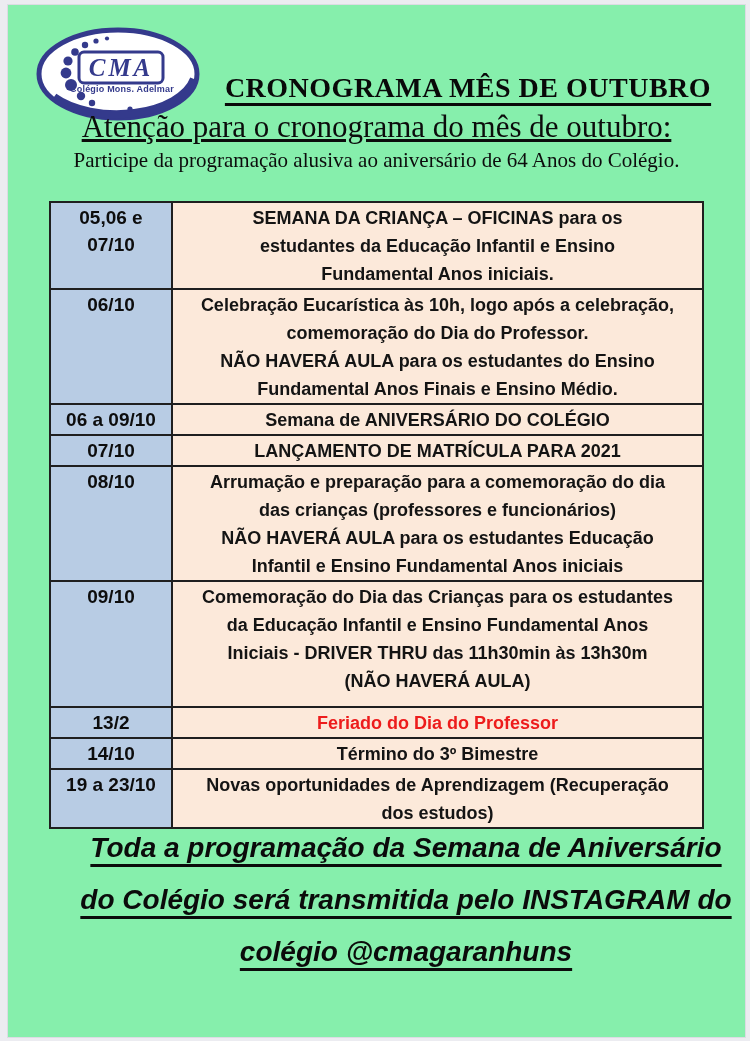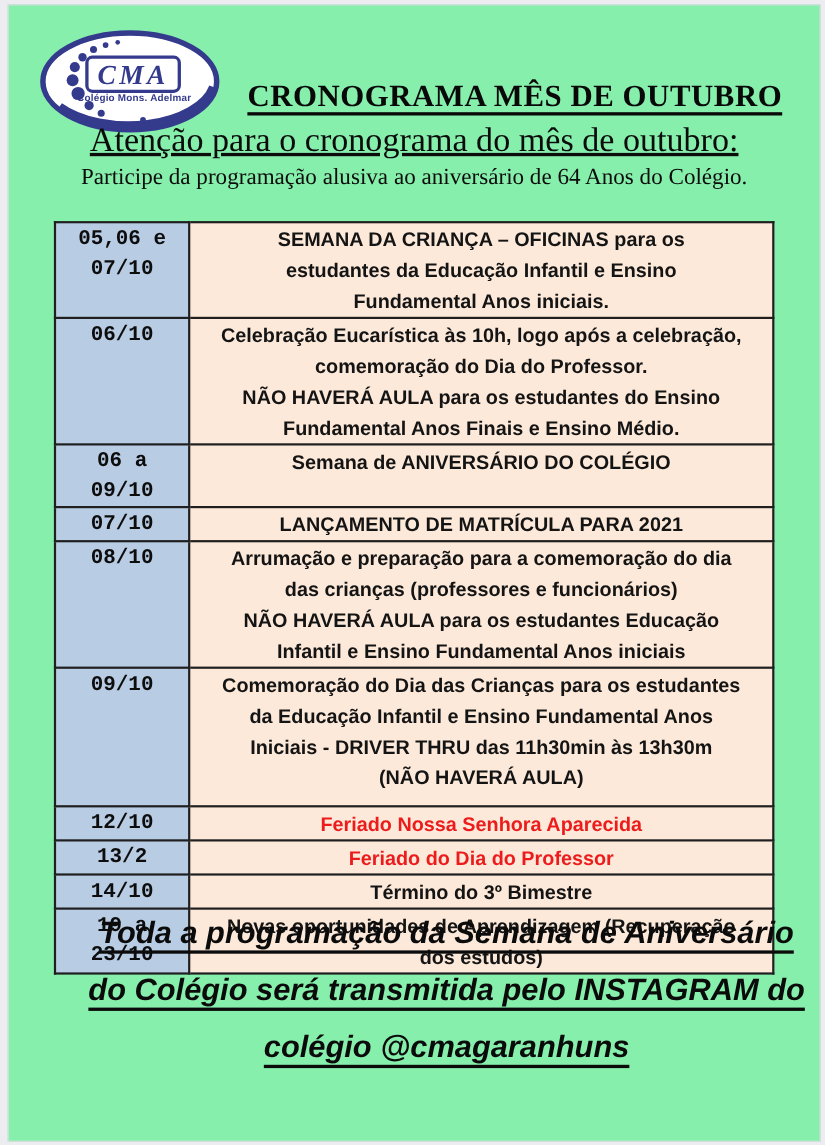--- a/index.html
+++ b/index.html
@@ -36,21 +36,21 @@
     position:absolute;left:41px;top:196px;width:655px;
     border-collapse:collapse;table-layout:fixed;
   }
   table.schedule col.c-date{width:122px;}
   table.schedule td{
     border:2px solid var(--border);
     vertical-align:top;
   }
   td.date{
     background:var(--blue);
-    font-family:Liberation Mono, monospace;font-weight:bold;font-size:19px;
+    font-family:Liberation Sans, sans-serif;font-weight:bold;font-size:19px;
     color:#0d0d0d;text-align:center;line-height:27px;padding:1px 4px 0;
   }
   td.event{
     background:var(--peach);
     font-weight:bold;font-size:18px;color:#141414;
     text-align:center;line-height:28px;padding:1px 8px 0;
     white-space:pre;
     margin-left:31px;
   }
   td.event.red{color:var(--red);}
@@ -150,24 +150,20 @@
 Infantil e Ensino Fundamental Anos iniciais</td>
         </tr>
         <tr>
           <td class="date">09/10</td>
           <td class="event">Comemoração do Dia das Crianças para os estudantes
 da Educação Infantil e Ensino Fundamental Anos
 Iniciais - DRIVER THRU das 11h30min às 13h30m
 (NÃO HAVERÁ AULA)</td>
         </tr>
         <tr>
-          <td class="date">12/10</td>
-          <td class="event red">Feriado Nossa Senhora Aparecida</td>
-        </tr>
-        <tr>
           <td class="date">13/2</td>
           <td class="event red">Feriado do Dia do Professor</td>
         </tr>
         <tr>
           <td class="date">14/10</td>
           <td class="event">Término do 3º Bimestre</td>
         </tr>
         <tr>
           <td class="date">19 a 23/10</td>
           <td class="event">Novas oportunidades de Aprendizagem (Recuperação

